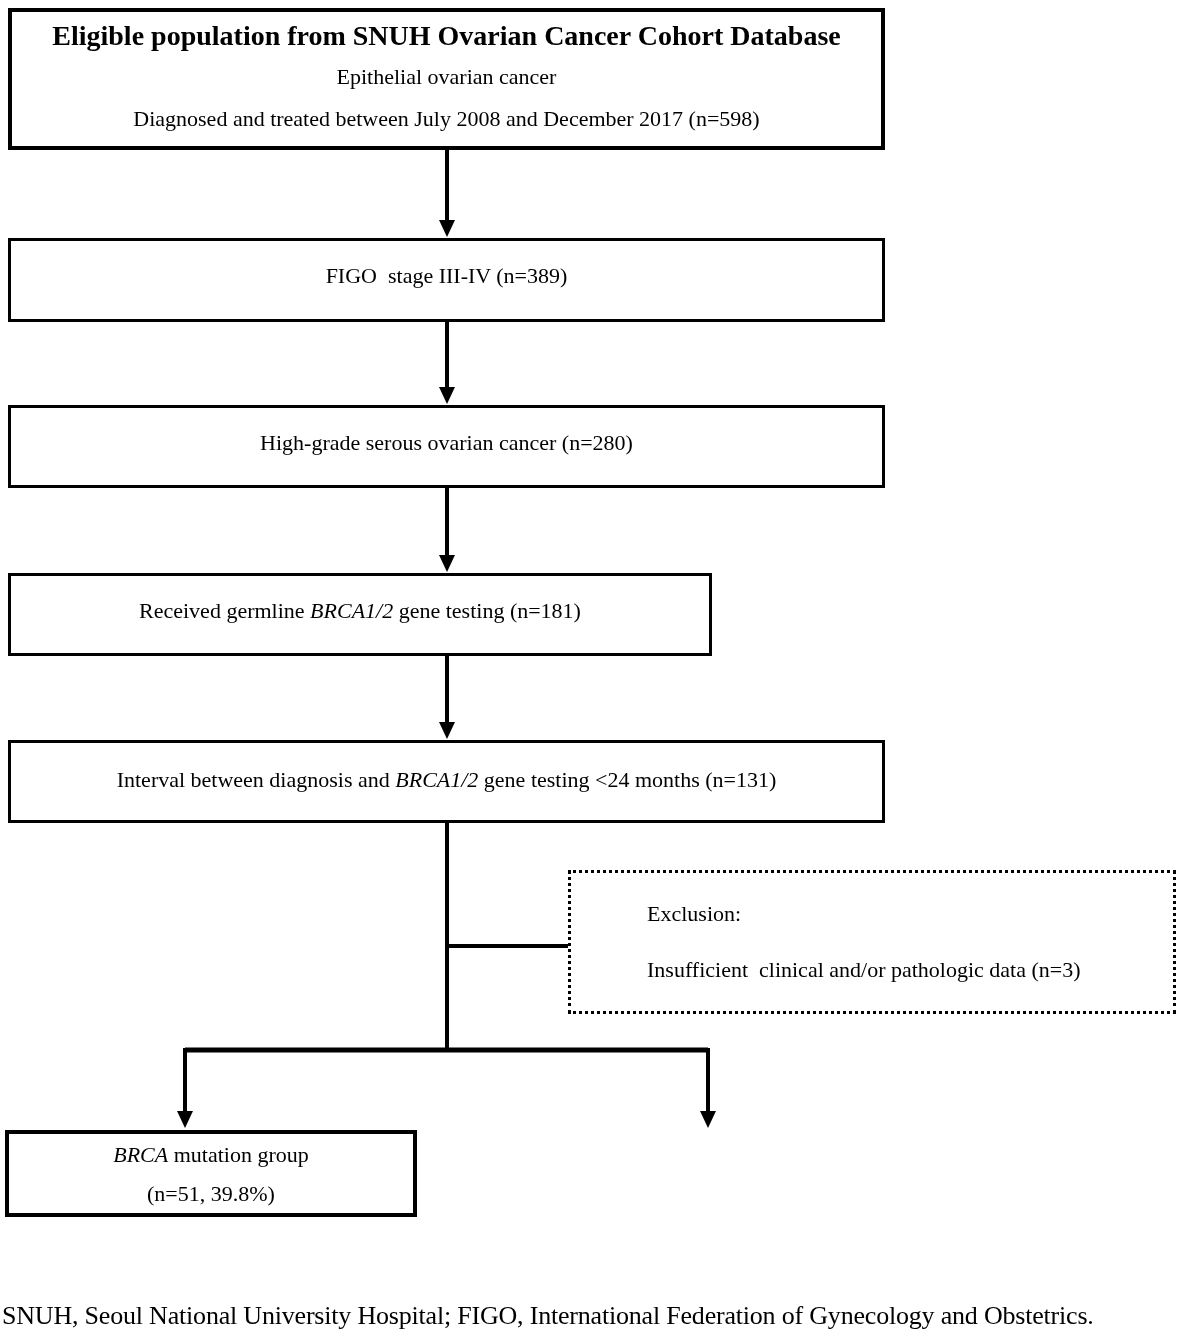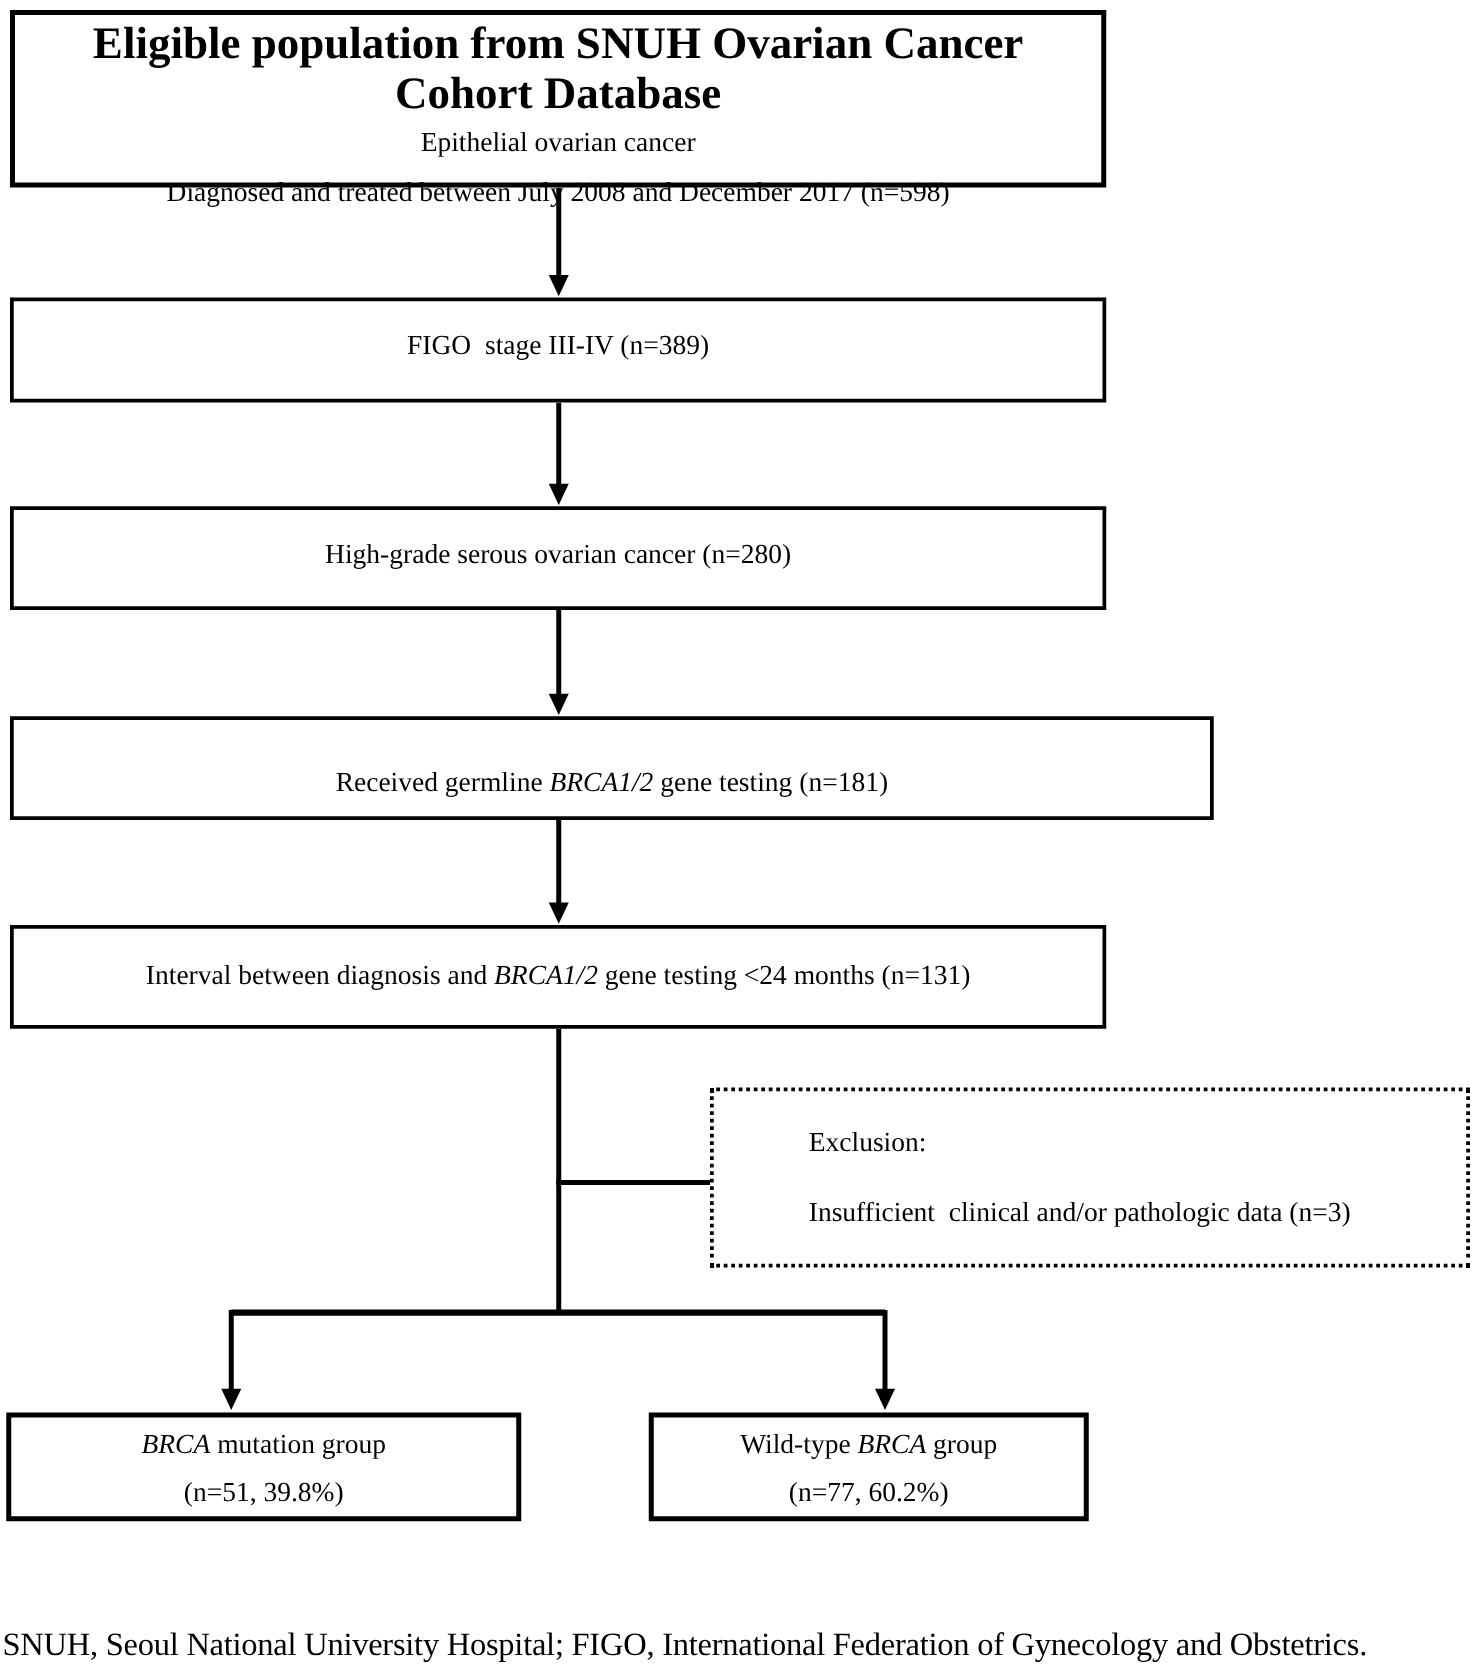--- a/index.html
+++ b/index.html
@@ -38,24 +38,24 @@
     font-size: 22px;
     line-height: 38px;
     white-space: pre-wrap;
   }
   .box-eligible {
     left: 8px; top: 8px; width: 877px; height: 142px;
     border-width: 4px;
     padding: 2px 6px 6px 6px;
   }
   .box-eligible .line { line-height: 40px; }
-  .box-eligible .line:first-child { font-size: 36px; }
+  .box-eligible .line:first-child { font-size: 28px; }
   .box-figo     { left: 8px; top: 238px; width: 877px; height: 84px; padding-bottom: 8px; }
   .box-hgsoc    { left: 8px; top: 405px; width: 877px; height: 83px; padding-bottom: 8px; }
-  .box-testing  { left: 8px; top: 573px; width: 963px; height: 83px; padding-bottom: 8px; justify-content: flex-end; }
+  .box-testing  { left: 8px; top: 573px; width: 704px; height: 83px; padding-bottom: 8px; }
   .box-interval { left: 8px; top: 740px; width: 877px; height: 83px; padding-bottom: 4px; align-items: center; }
   .box-exclusion {
     left: 568px; top: 870px; width: 608px; height: 144px;
     border-style: dotted;
     align-items: flex-start;
     text-align: left;
     padding: 6px 10px 6px 32px;
   }
   .box-exclusion .line { line-height: 44px; margin-left: 44px; }
   .box-mutation { left: 5px;   top: 1130px; width: 412px; height: 87px; border-width: 4px; padding-top: 2px; }
@@ -146,20 +146,16 @@
   <div class="flow-box box-exclusion">
     <div class="line"><span>Exclusion:</span></div>
     <div class="line"><span>Insufficient  clinical and/or pathologic data (n=3)</span></div>
   </div>
 
   <div class="flow-box box-mutation">
     <div class="line"><span style="font-style: italic;">BRCA</span><span> mutation group</span></div>
     <div class="line"><span>(n=51, 39.8%)</span></div>
   </div>
 
-  <div class="flow-box box-wildtype">
-    <div class="line"><span>Wild-type </span><span style="font-style: italic;">BRCA</span><span> group</span></div>
-    <div class="line"><span>(n=77, 60.2%)</span></div>
-  </div>
 
   <div class="footnote">SNUH, Seoul National University Hospital; FIGO, International Federation of Gynecology and Obstetrics.</div>
 
 </div>
 
 </body></html>

